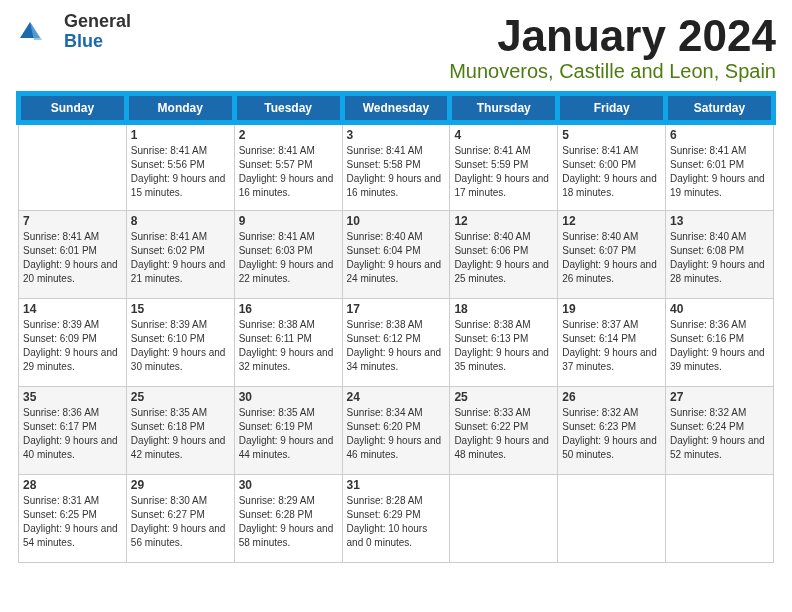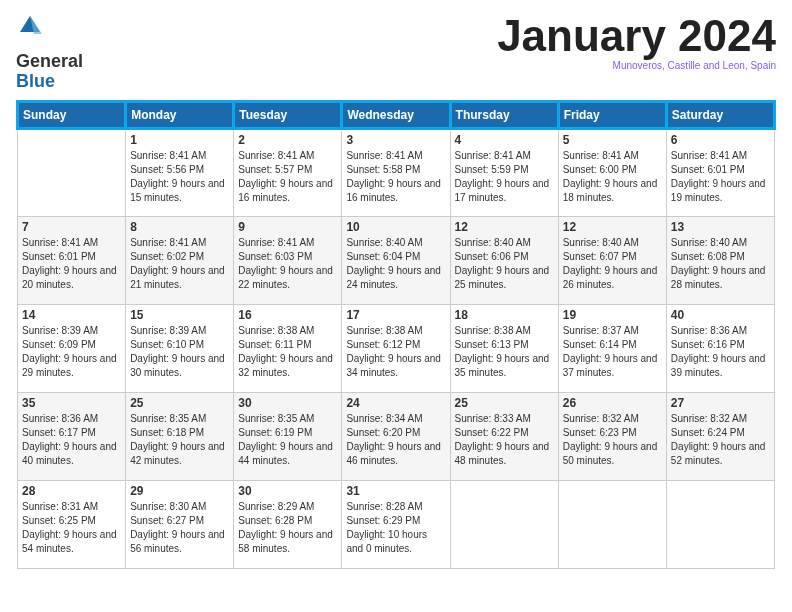--- a/index.html
+++ b/index.html
@@ -16,23 +16,22 @@
       padding: 12px 16px;
     }
     .header {
       display: flex;
       justify-content: space-between;
       align-items: flex-start;
       margin-bottom: 8px;
     }
     .logo {
       display: flex;
-      align-items: flex-start;
-      gap: 12px;
-      flex-direction: column;
+      align-items: center;
+      gap: 20px;
     }
     .logo-text {
       display: flex;
       flex-direction: column;
       line-height: 1.1;
     }
     .logo-general {
       font-size: 18px;
       font-weight: bold;
       color: #333;
@@ -49,36 +48,36 @@
     .title-block {
       text-align: right;
     }
     .month-year {
       font-size: 44px;
       font-weight: bold;
       color: #222;
       line-height: 1.1;
     }
     .location {
-      font-size: 10px;
-      color: #8b5cf6;
+      font-size: 20px;
+      color: #4d7c0f;
     }
     .calendar {
       width: 100%;
       border-collapse: collapse;
       table-layout: fixed;
     }
     .calendar thead tr th {
       background-color: #1a6aad;
       color: #fff;
       font-size: 12px;
       font-weight: bold;
       padding: 5px 4px;
-      text-align: left;
-      border: 3px solid #0ea5e9;
+      text-align: center;
+      border: 5px solid #0ea5e9;
     }
     .calendar tbody tr td {
       border: 1px solid #ccc;
       vertical-align: top;
       padding: 3px 4px;
       font-size: 10px;
       color: #333;
       height: 88px;
       background: #fff;
     }

